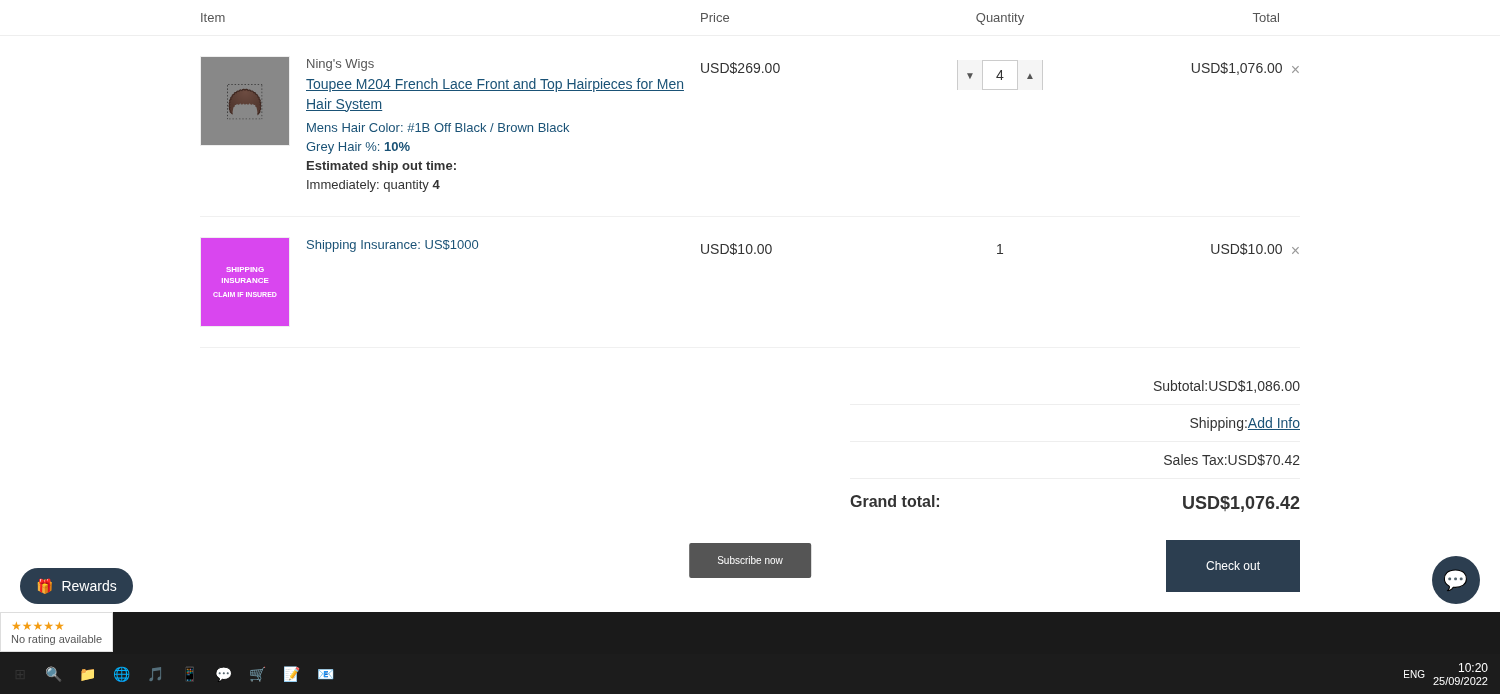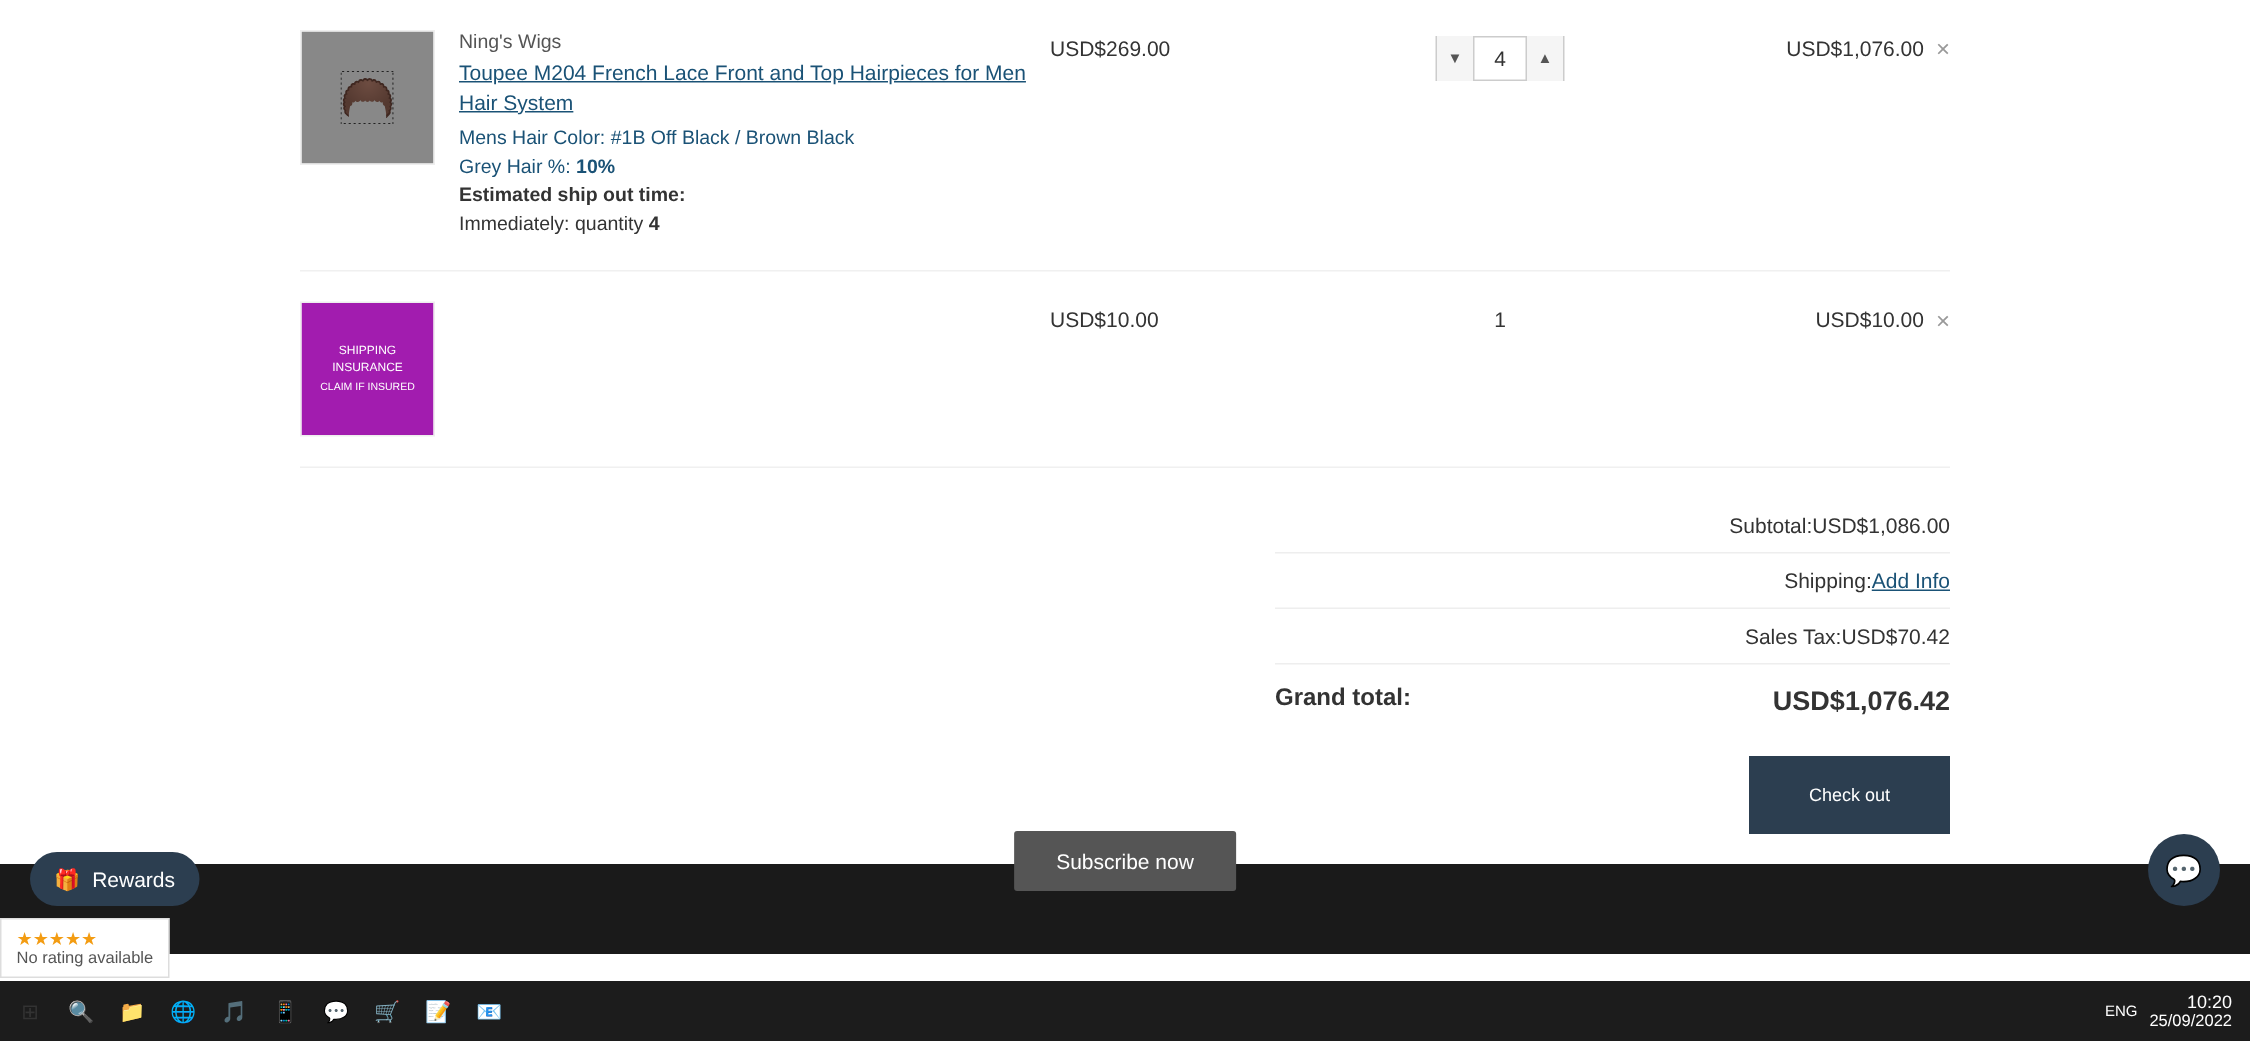--- a/index.html
+++ b/index.html
@@ -55,43 +55,49 @@
 
     .checkout-btn { background: #2c3e50; color: #fff; border: none; padding: 19px 40px; font-size: 12px; cursor: pointer; margin-top: 12px; }
 
     
     .footer { background: #1a1a1a; color: #ccc; padding: 30px 200px; display: flex; gap: 60px; font-size: 13px; }
 
     
     .rewards-btn { position: fixed; bottom: 90px; left: 20px; background: #2c3e50; color: #fff; border: none; border-radius: 25px; padding: 10px 16px; cursor: pointer; display: flex; align-items: center; gap: 8px; font-size: 14px; z-index: 100; }
 
     
-    .subscribe-bar { position: fixed; bottom: 100px; left: 50%; transform: translateX(-50%); background: #555; color: #fff; border: none; padding: 12px 28px; cursor: pointer; font-size: 14px; border-radius: 2px; z-index: 100; }
+    .subscribe-bar { position: fixed; bottom: 116px; left: 50%; transform: translateX(-50%); background: #555; color: #fff; border: none; padding: 12px 28px; cursor: pointer; font-size: 10px; border-radius: 2px; z-index: 100; }
 
     
     .chat-btn { position: fixed; bottom: 90px; right: 20px; background: #2c3e50; color: #fff; border: none; border-radius: 50%; width: 48px; height: 48px; cursor: pointer; display: flex; align-items: center; justify-content: center; font-size: 20px; z-index: 100; }
 
     
     .taskbar { position: fixed; bottom: 0; left: 0; width: 100%; background: #1c1c1c; display: flex; align-items: center; height: 40px; padding: 0 4px; gap: 2px; z-index: 200; }
     .taskbar-icon { width: 32px; height: 32px; display: flex; align-items: center; justify-content: center; cursor: pointer; border-radius: 2px; }
     .taskbar-spacer { flex: 1; }
     .taskbar-right { display: flex; align-items: center; gap: 8px; color: #fff; font-size: 11px; padding-right: 8px; }
 
     
     .rating-badge { position: fixed; bottom: 42px; left: 0; background: #fff; border: 1px solid #ddd; padding: 6px 10px; font-size: 11px; color: #555; z-index: 150; }
     .rating-badge .stars { color: #f39c12; font-size: 12px; }
 
-    .shipping-img { background: #a21caf; color: #fff; display: flex; flex-direction: column; align-items: center; justify-content: center; font-size: 9px; font-weight: normal; text-align: center; line-height: 1.3; padding: 8px; }
+    .shipping-img { background: #d946ef; color: #fff; display: flex; flex-direction: column; align-items: center; justify-content: center; font-size: 9px; font-weight: bold; text-align: center; line-height: 1.3; padding: 8px; }
 
     .wig-img { background: #888; display: flex; align-items: center; justify-content: center; font-size: 30px; }
   </style>
 </head>
 <body>
 
 <div class="cart-container">
+  <div class="cart-header">
+    <div class="col-item">Item</div>
+    <div class="col-price">Price</div>
+    <div class="col-qty">Quantity</div>
+    <div class="col-total">Total</div>
+  </div>
 
   <div class="cart-rows">
 
     <div class="cart-row">
       <div class="col-item">
         <div class="product-image">
           <div class="wig-img" style="width:100%;height:100%;">🦱</div>
         </div>
         <div class="product-info">
           <div class="brand-name">Ning's Wigs</div>
@@ -126,20 +132,24 @@
     </div>
 
     <div class="cart-row">
       <div class="col-item">
         <div class="product-image">
           <div class="shipping-img" style="width:100%;height:100%;font-size:8px;">
             SHIPPING<br>INSURANCE<br><span style="font-size:7px;margin-top:4px;">CLAIM IF INSURED</span>
           </div>
         </div>
         <div class="product-info">
+          <div class="product-attr">
+            <span>Shipping Insurance:</span>
+            <span>US$1000</span>
+          </div>
         </div>
       </div>
       <div class="col-price">USD$10.00</div>
       <div class="col-qty">1</div>
       <div class="col-total">
         <span>USD$10.00</span>
         <span class="remove-btn">×</span>
       </div>
     </div>
   </div>

